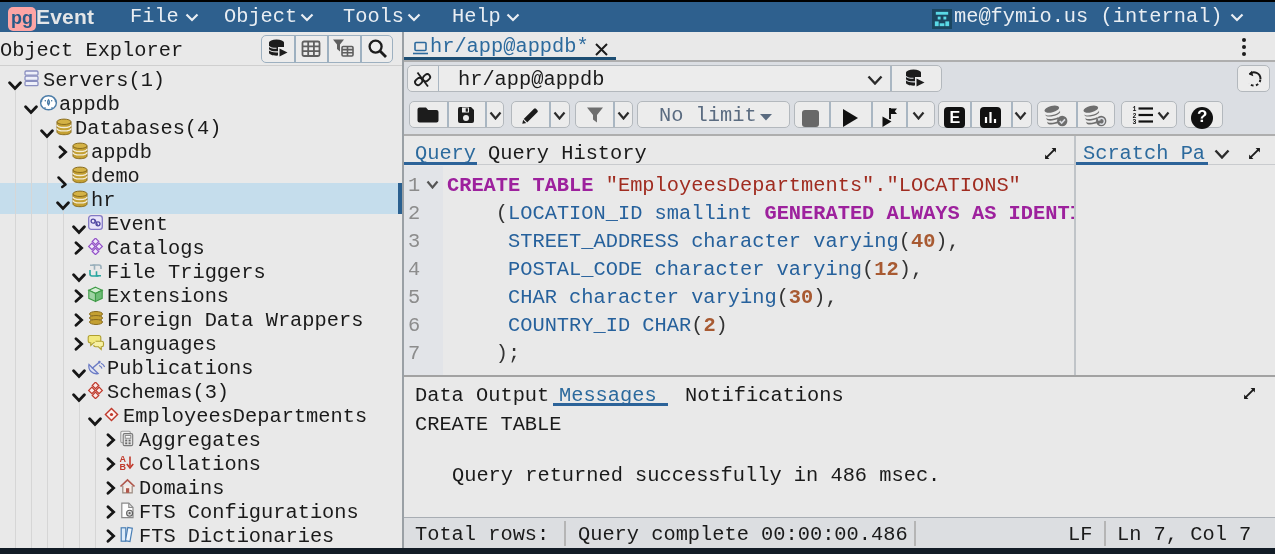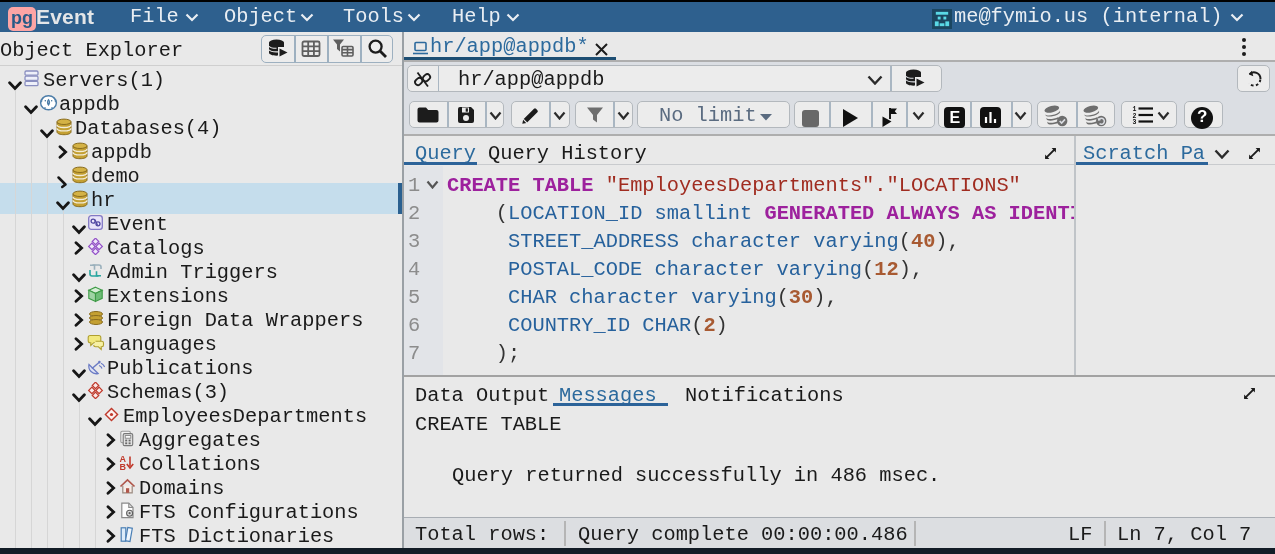--- a/index.html
+++ b/index.html
@@ -210,21 +210,21 @@
   <div class="trow" style="top:227px;">
       <svg class="tch" width="14" height="10" viewBox="0 0 14 10" style="left:72px;top:14px;">
         <path d="M1.6 1.8 L7 7.4 L12.4 1.8" stroke="#161616" stroke-width="2.8" fill="none" stroke-linecap="round"></path>
       </svg>
       <svg class="tic" width="17" height="17" viewBox="0 0 17 17" style="left:87px;">
         <path d="M5.5 3 L12 3 Q14 3 14 5 L14 7" fill="none" stroke="#9ab0bc" stroke-width="1.6"></path>
         <path d="M11.5 14 L5 14 Q3 14 3 12 L3 8" fill="none" stroke="#2aa6a0" stroke-width="1.6"></path>
         <path d="M3 3.2 l4.5 0 l0 4.5" fill="none" stroke="#9ab0bc" stroke-width="1.6"></path>
         <path d="M14 13.8 l-4.5 0 l0 -4.5" fill="none" stroke="#2aa6a0" stroke-width="1.6"></path>
       </svg>
-      <span class="lbl" style="left:107px;">Admin Triggers</span>
+      <span class="lbl" style="left:107px;">File Triggers</span>
     </div>
   <div class="trow" style="top:251px;">
       <svg class="tch" width="10" height="14" viewBox="0 0 10 14" style="left:74px;top:6px;">
         <path d="M2 1.8 L7.6 7 L2 12.2" stroke="#161616" stroke-width="2.8" fill="none" stroke-linecap="round"></path>
       </svg>
       <svg class="tic" width="17" height="17" viewBox="0 0 17 17" style="left:87px;">
         <path d="M8.5 1.2 L15.2 4.3 L8.5 7.4 L1.8 4.3 Z" fill="#d8eed8" stroke="#3d9b45" stroke-width="1.1"></path>
         <path d="M1.8 4.3 L8.5 7.4 L8.5 15.4 L1.8 12.3 Z" fill="#9fd3a4" stroke="#3d9b45" stroke-width="1.1"></path>
         <path d="M15.2 4.3 L8.5 7.4 L8.5 15.4 L15.2 12.3 Z" fill="#6fbc78" stroke="#3d9b45" stroke-width="1.1"></path>
       </svg>

